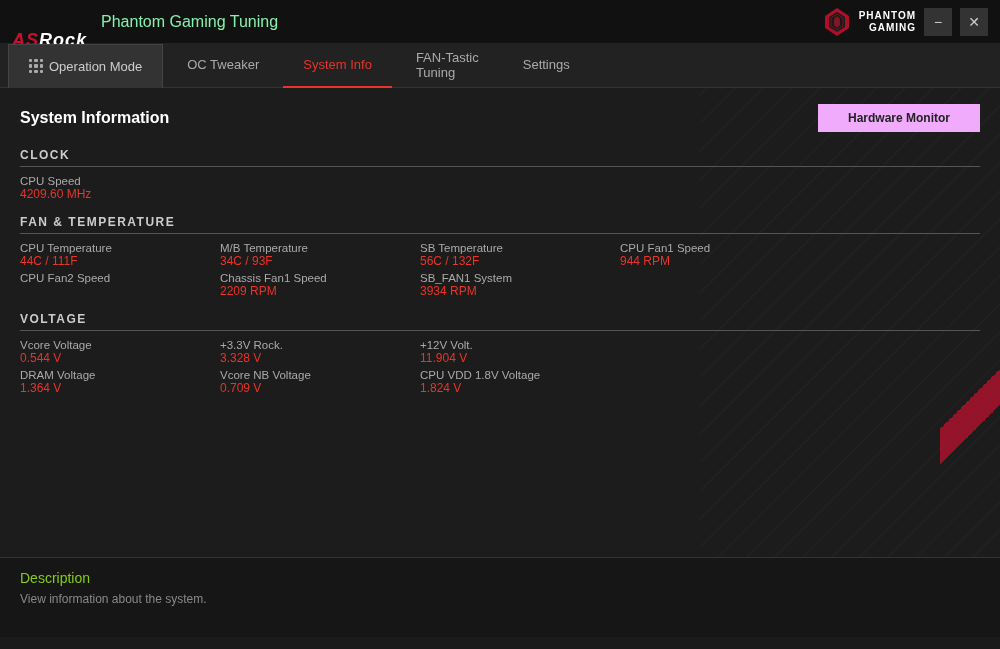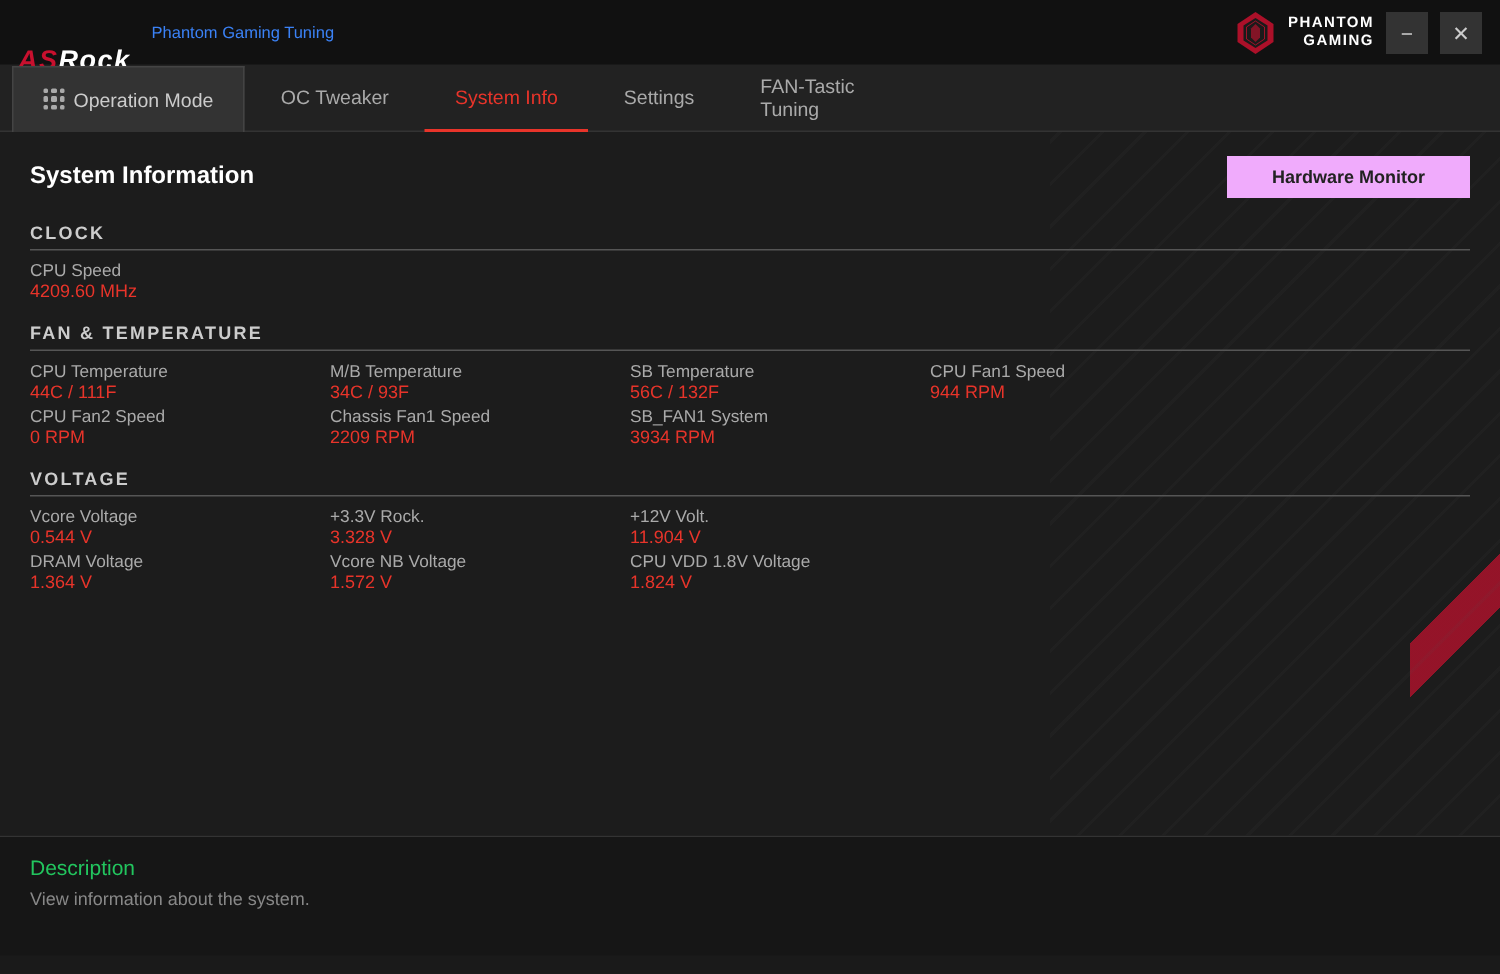--- a/index.html
+++ b/index.html
@@ -31,22 +31,22 @@
     .asrock-logo {
       font-size: 18px;
       font-weight: 900;
       color: #fff;
       font-style: italic;
       letter-spacing: 1px;
       margin-top: 37px;
     }
     .asrock-logo span { color: #c8102e; }
     .app-title {
-      color: #3b82f6;
-      font-size: 11px;
+      color: #86efac;
+      font-size: 16px;
     }
     .titlebar-right {
       display: flex;
       align-items: center;
       gap: 8px;
     }
     .phantom-logo {
       display: flex;
       align-items: center;
       gap: 6px;
@@ -214,21 +214,21 @@
 
     
     .description-panel {
       background: #161616;
       border-top: 1px solid #333;
       padding: 12px 20px;
       min-height: 80px;
     }
     .description-title {
       font-size: 14px;
-      color: #22c55e;
+      color: #84cc16;
       margin-bottom: 6px;
     }
     .description-text {
       font-size: 12px;
       color: #888;
     }
   </style>
 </head>
 <body>
 
@@ -273,24 +273,24 @@
     </span>
     <span>Operation Mode</span>
   </div>
   <div class="nav-tab">
     <span>OC Tweaker</span>
   </div>
   <div class="nav-tab active">
     <span>System Info</span>
   </div>
   <div class="nav-tab">
+    <span>FAN-Tastic<br>Tuning</span>
+  </div>
+  <div class="nav-tab">
     <span>Settings</span>
-  </div>
-  <div class="nav-tab">
-    <span>FAN-Tastic<br>Tuning</span>
   </div>
 </div>
 
 <div class="main-content">
   <div class="system-info-panel">
     <div class="red-accent"></div>
 
     <div class="panel-header">
       <span class="panel-title">System Information</span>
       <button class="hw-monitor-btn">Hardware Monitor</button>
@@ -321,21 +321,20 @@
       </div>
       <div class="info-item">
         <span class="info-label">CPU Fan1 Speed</span>
         <span class="info-value">944 RPM</span>
       </div>
     </div>
 
     <div style="display:grid; grid-template-columns: 200px 200px 200px 200px; gap: 4px 0; margin-bottom: 10px;">
       <div class="info-item">
         <span class="info-label">CPU Fan2 Speed</span>
-        <span class="info-value">0 RPM</span>
       </div>
       <div class="info-item">
         <span class="info-label">Chassis Fan1 Speed</span>
         <span class="info-value">2209 RPM</span>
       </div>
       <div class="info-item">
         <span class="info-label">SB_FAN1 System</span>
         <span class="info-value">3934 RPM</span>
       </div>
       <div></div>
@@ -358,21 +357,21 @@
       </div>
     </div>
 
     <div style="display:grid; grid-template-columns: 200px 200px 200px 200px; gap: 4px 0; margin-bottom: 10px;">
       <div class="info-item">
         <span class="info-label">DRAM Voltage</span>
         <span class="info-value">1.364 V</span>
       </div>
       <div class="info-item">
         <span class="info-label">Vcore NB Voltage</span>
-        <span class="info-value">1.572 V</span>
+        <span class="info-value">0.709 V</span>
       </div>
       <div class="info-item">
         <span class="info-label">CPU VDD 1.8V Voltage</span>
         <span class="info-value">1.824 V</span>
       </div>
     </div>
   </div>
 
   <div class="description-panel">
     <div class="description-title">Description</div>

